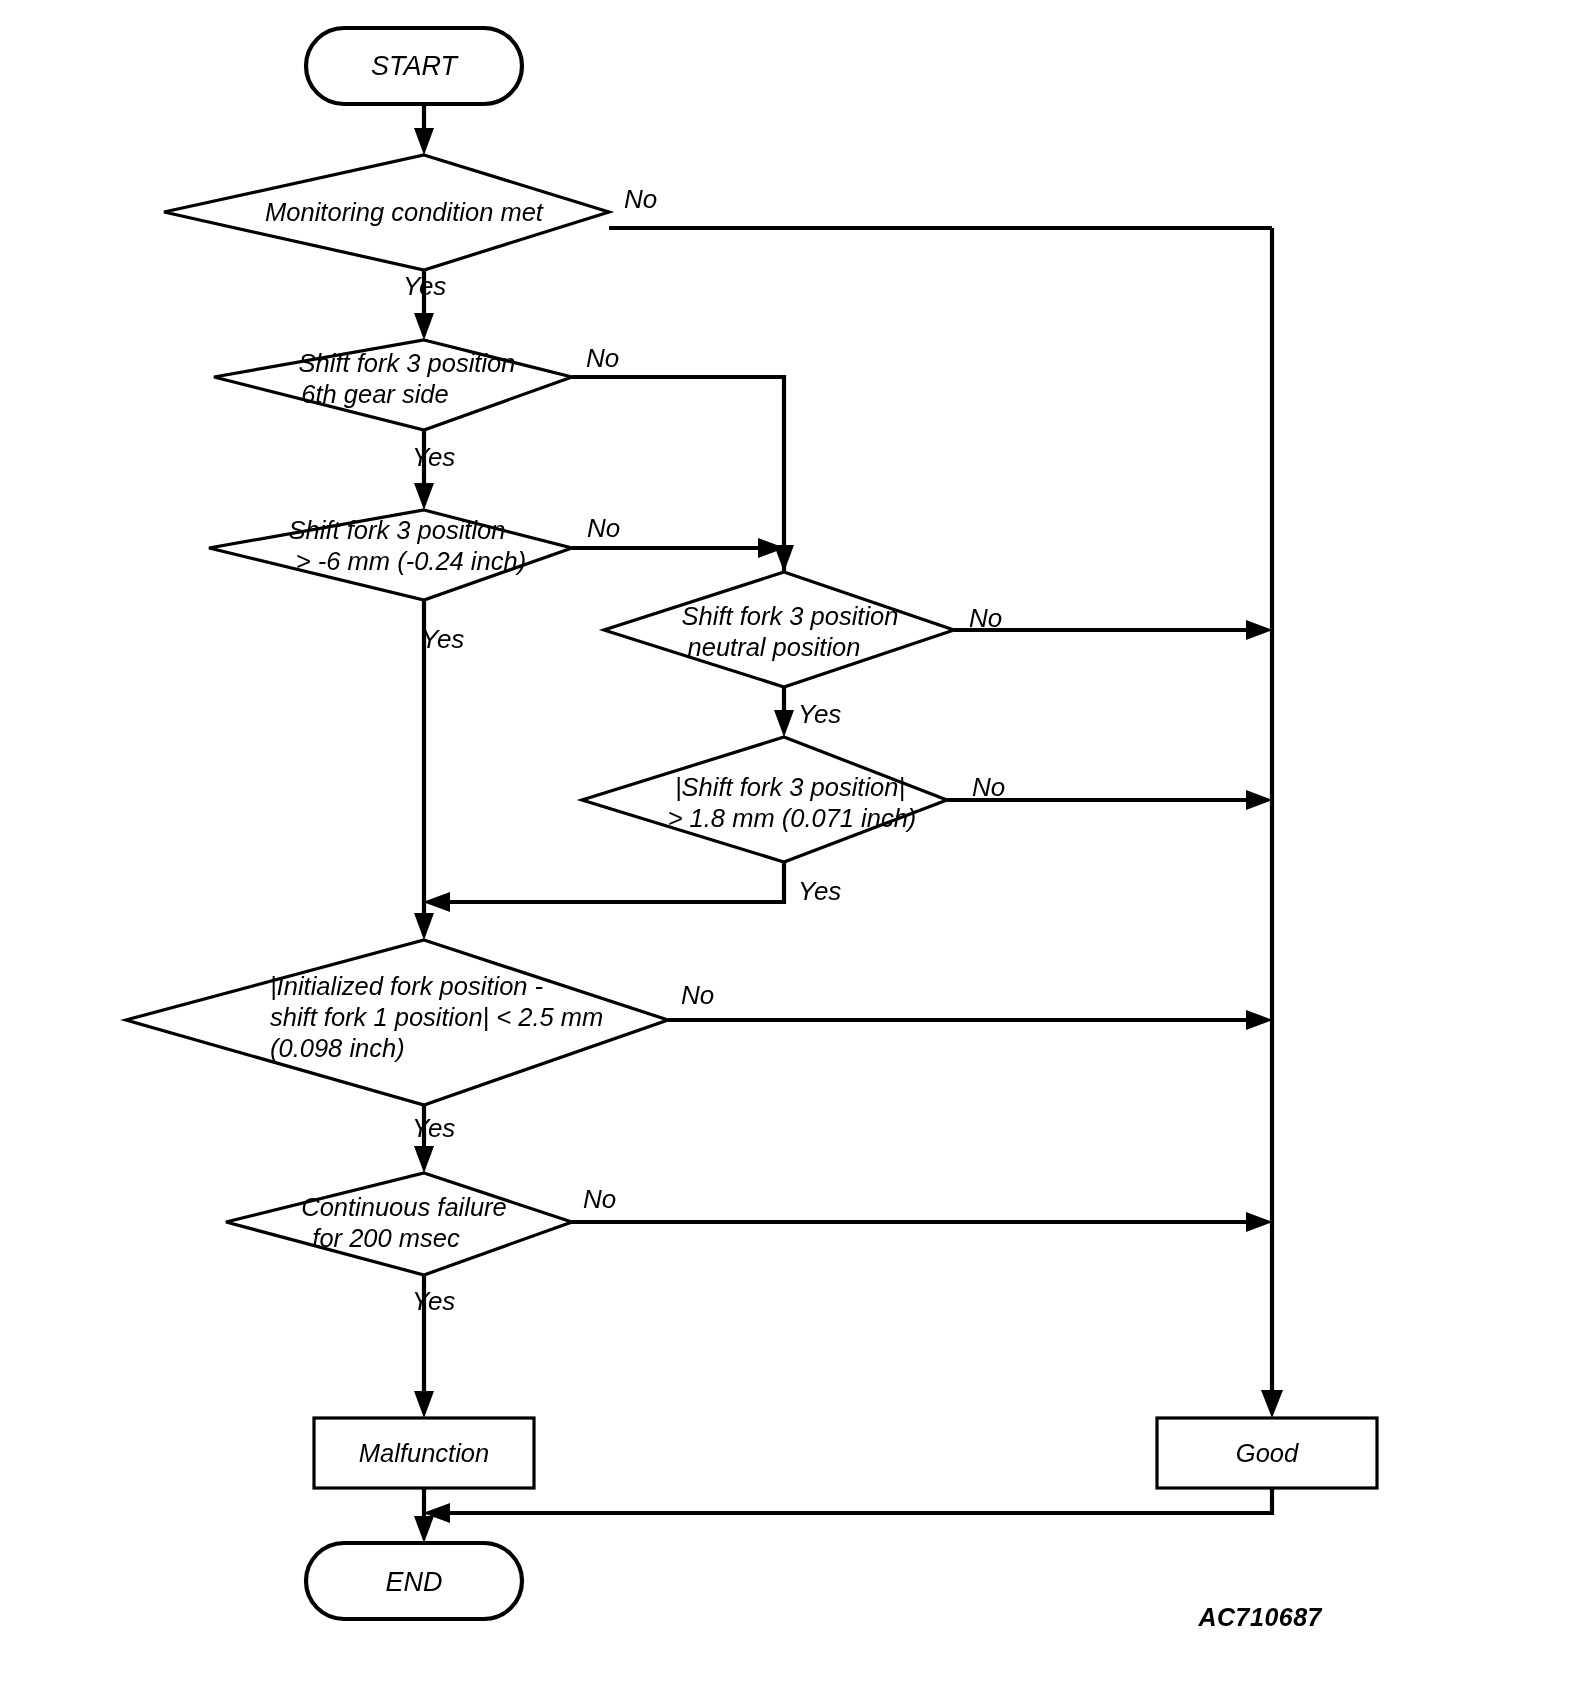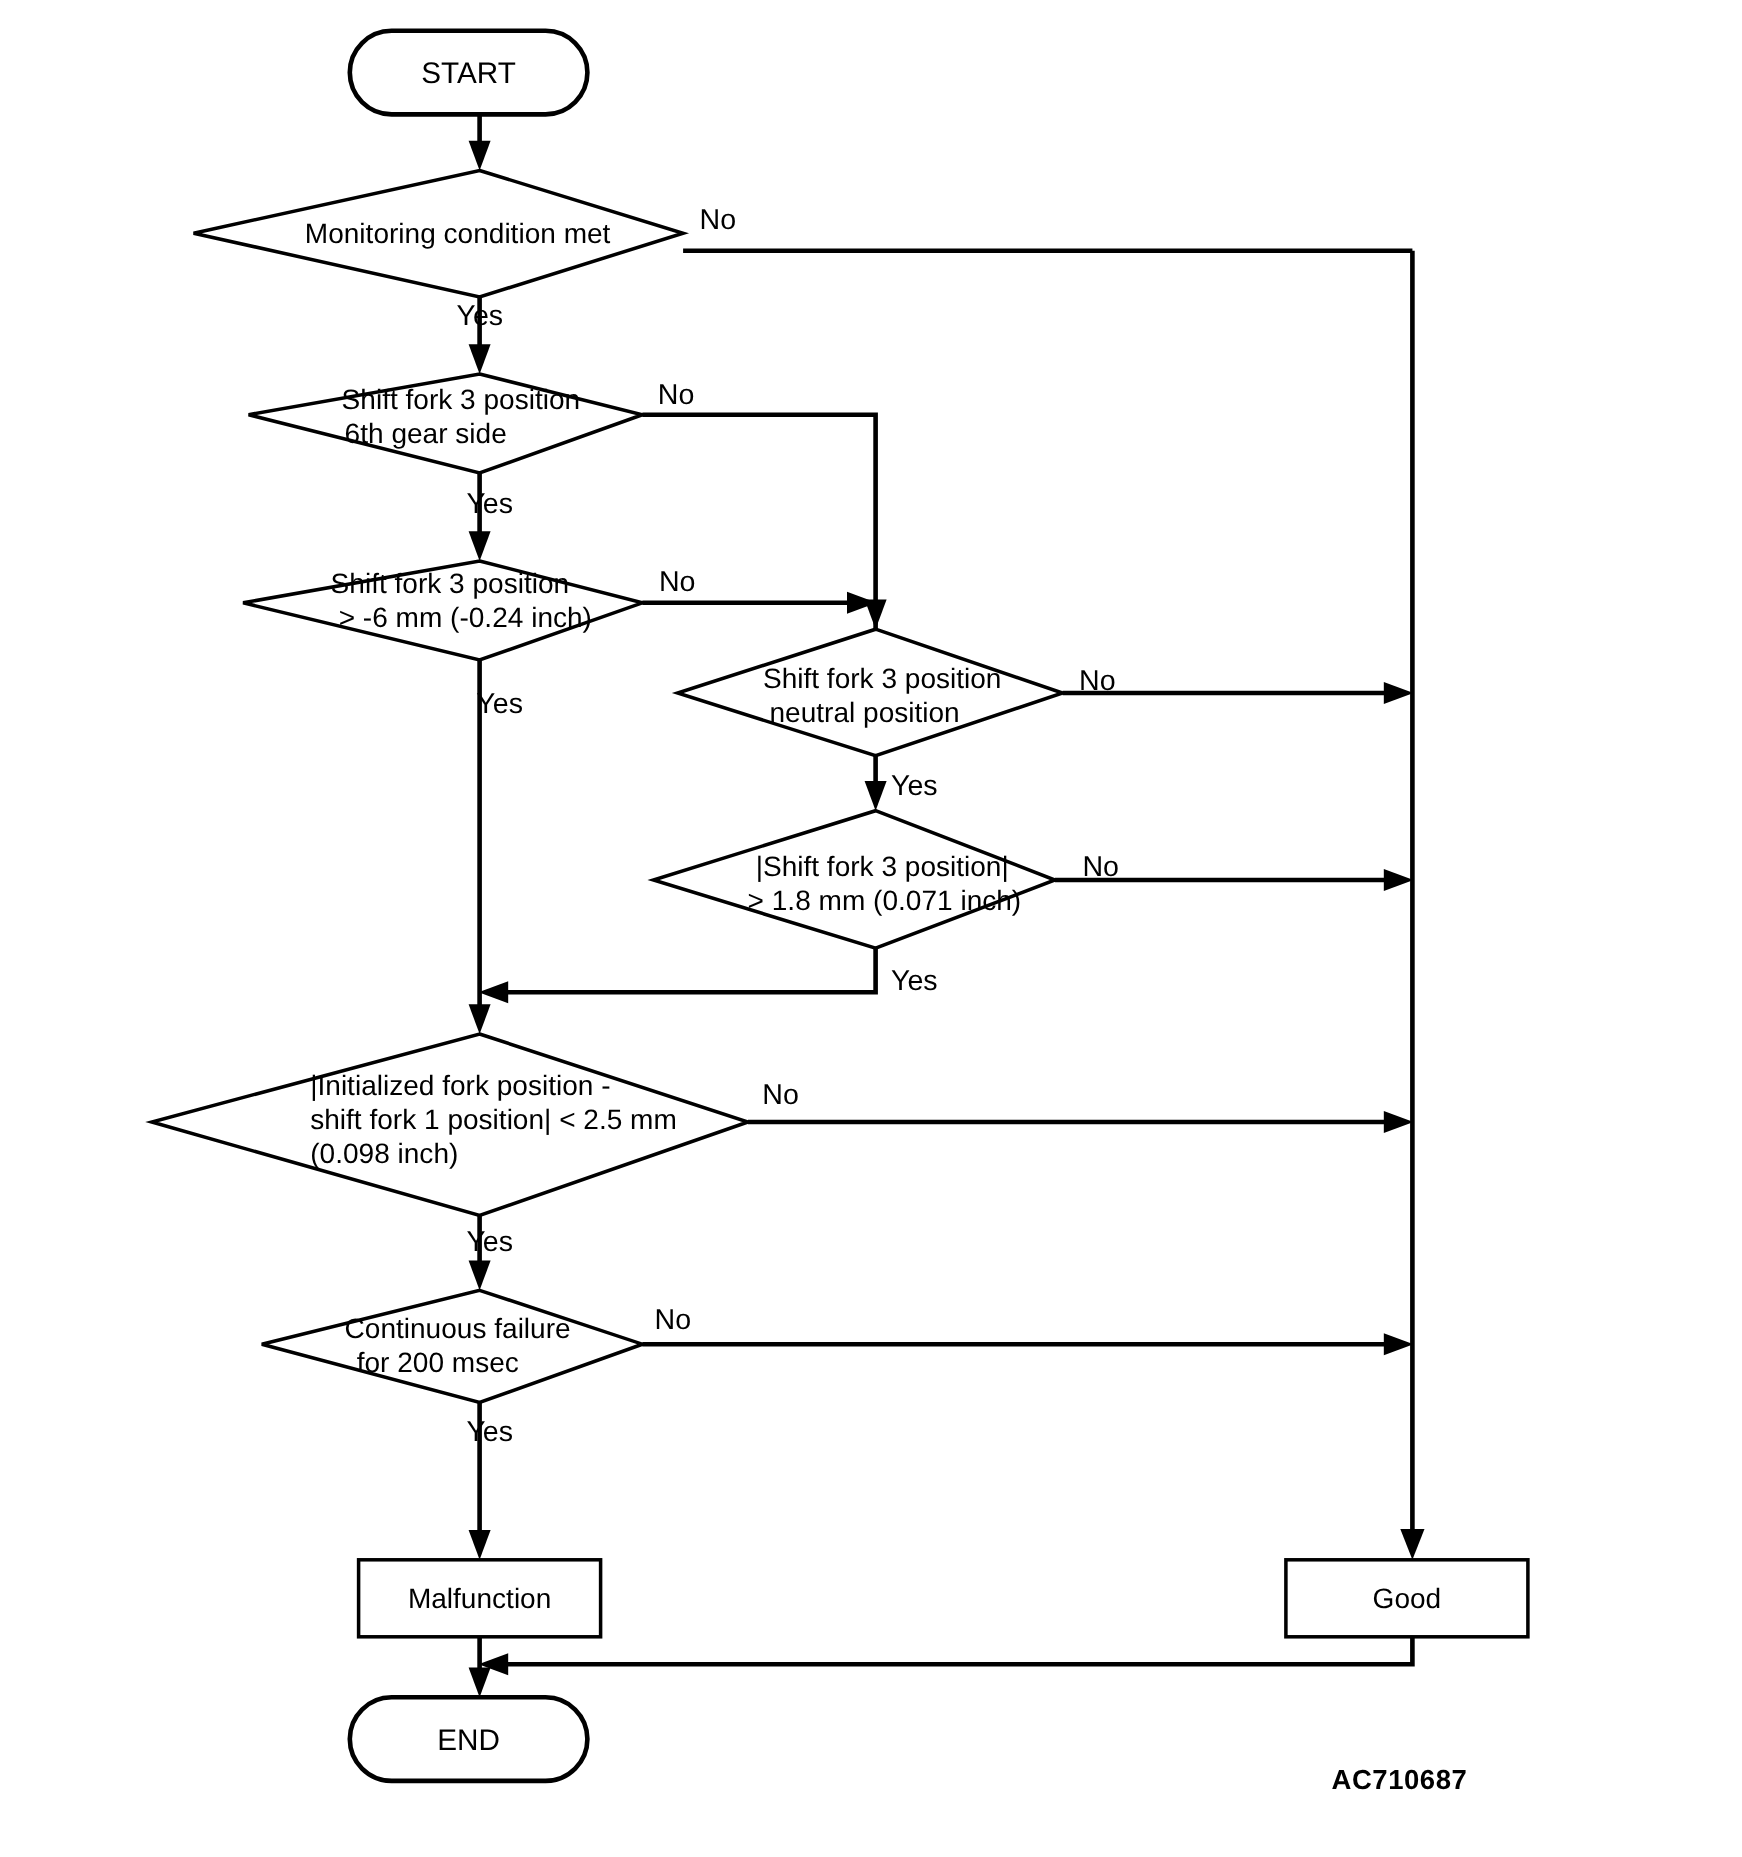--- a/index.html
+++ b/index.html
@@ -9,24 +9,25 @@
   }
   body {
     width: 1584px;
     height: 1688px;
     font-family: "Liberation Sans", sans-serif;
     position: relative;
     overflow: hidden;
   }
   #flow-root {
     position: absolute;
-    left: 16px;
+    left: 4px;
     top: 0;
     width: 1492px;
     height: 1688px;
+    font-style: italic;
   }
   svg.flow {
     display: block;
     width: 1584px;
     height: 1688px;
   }
   .shape {
     fill: #ffffff;
     stroke: #000000;
     stroke-width: 3.2;

